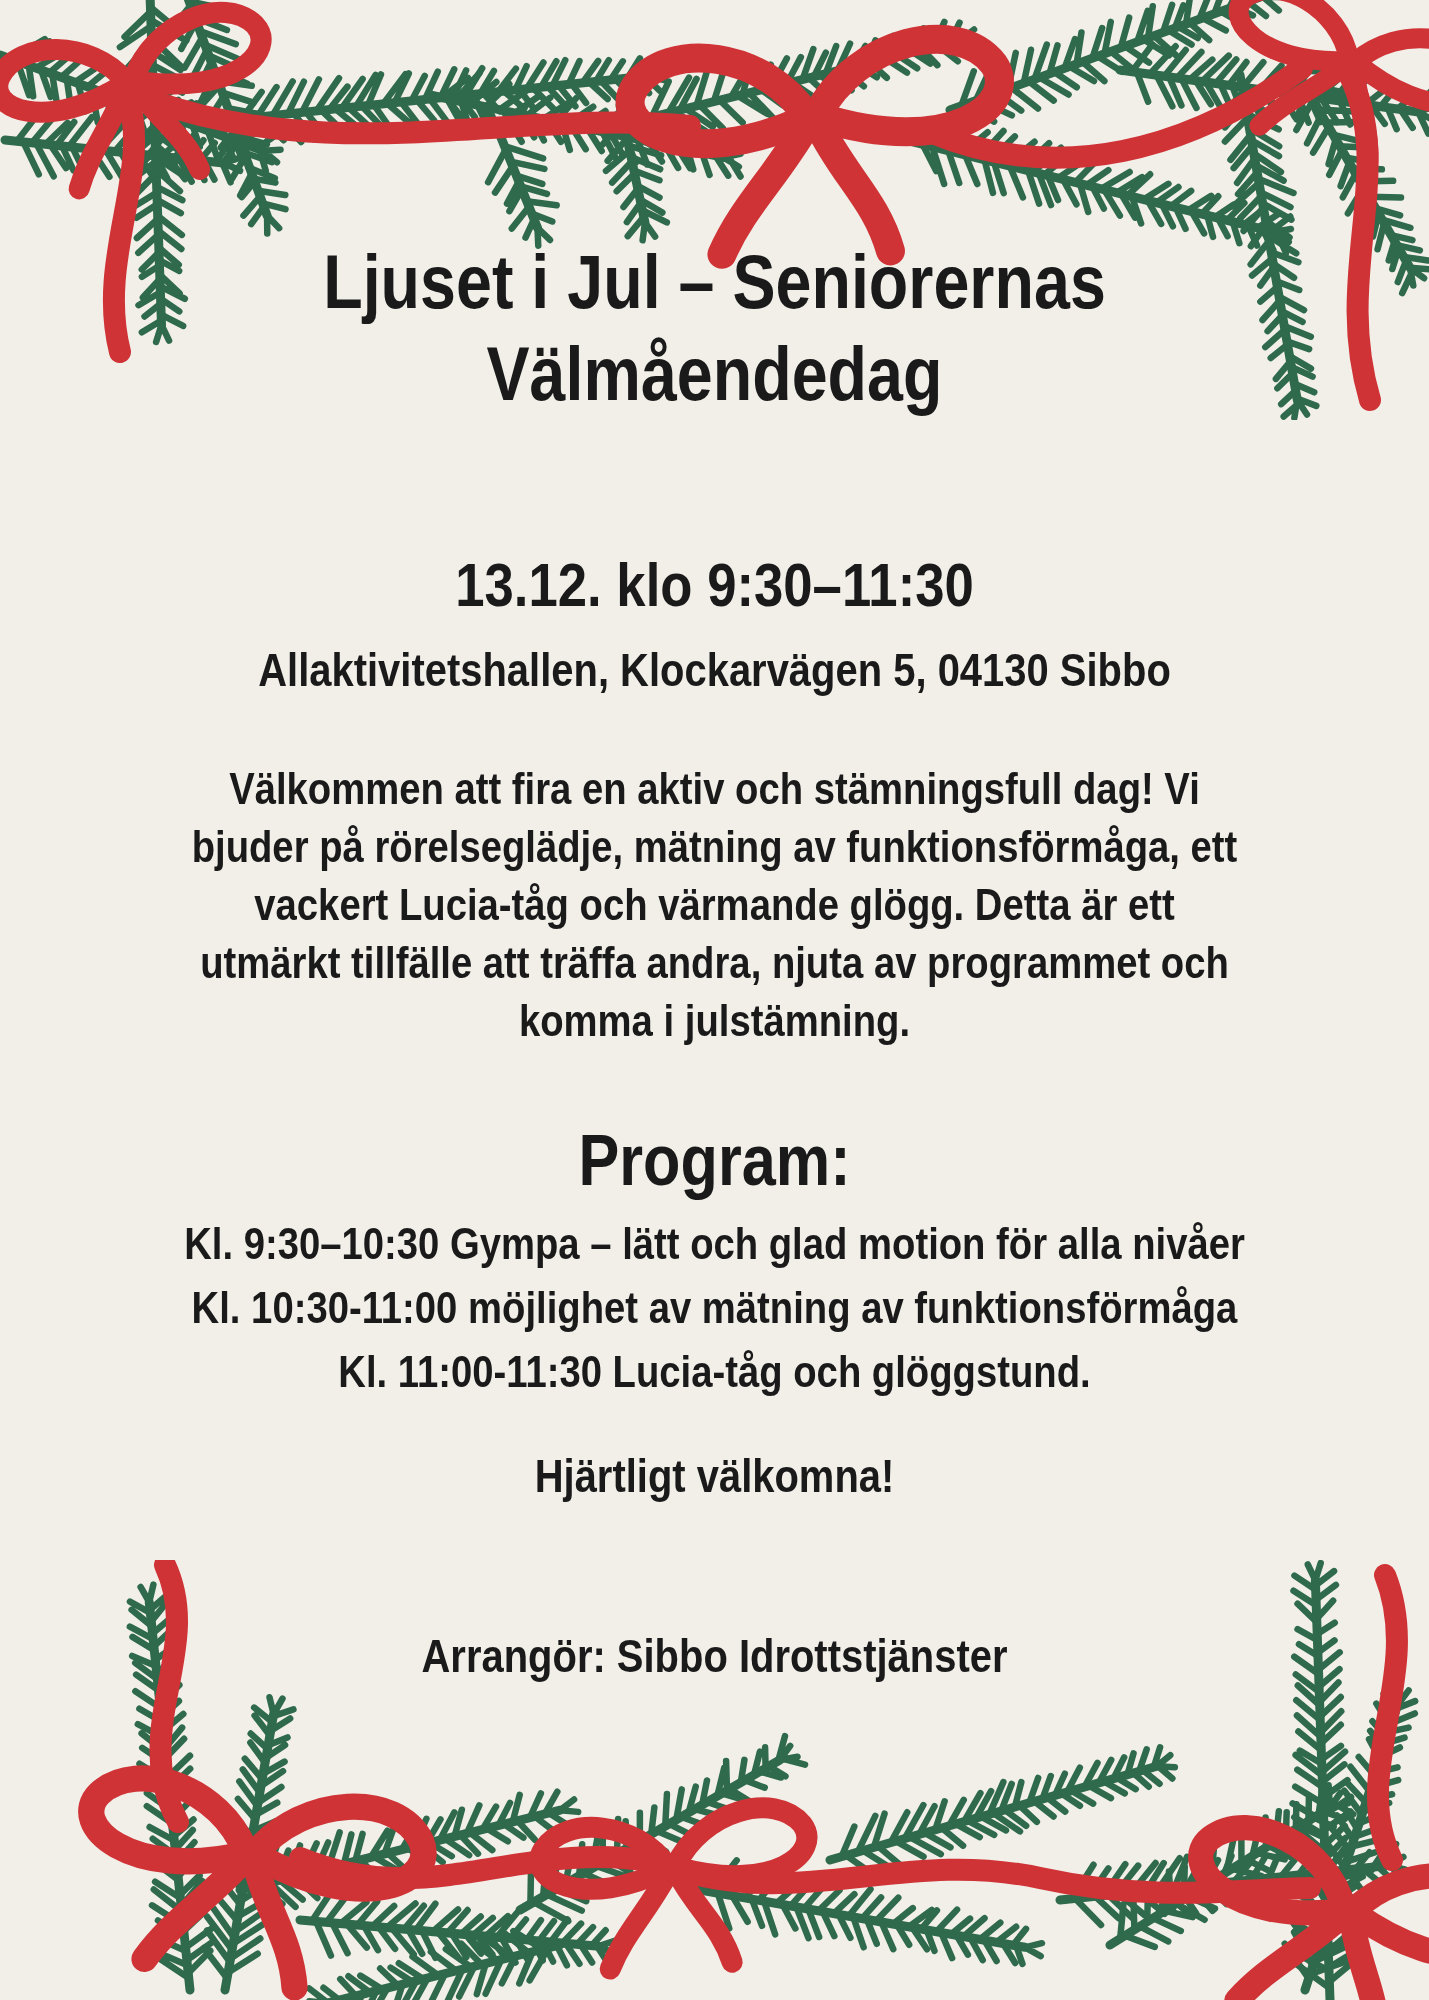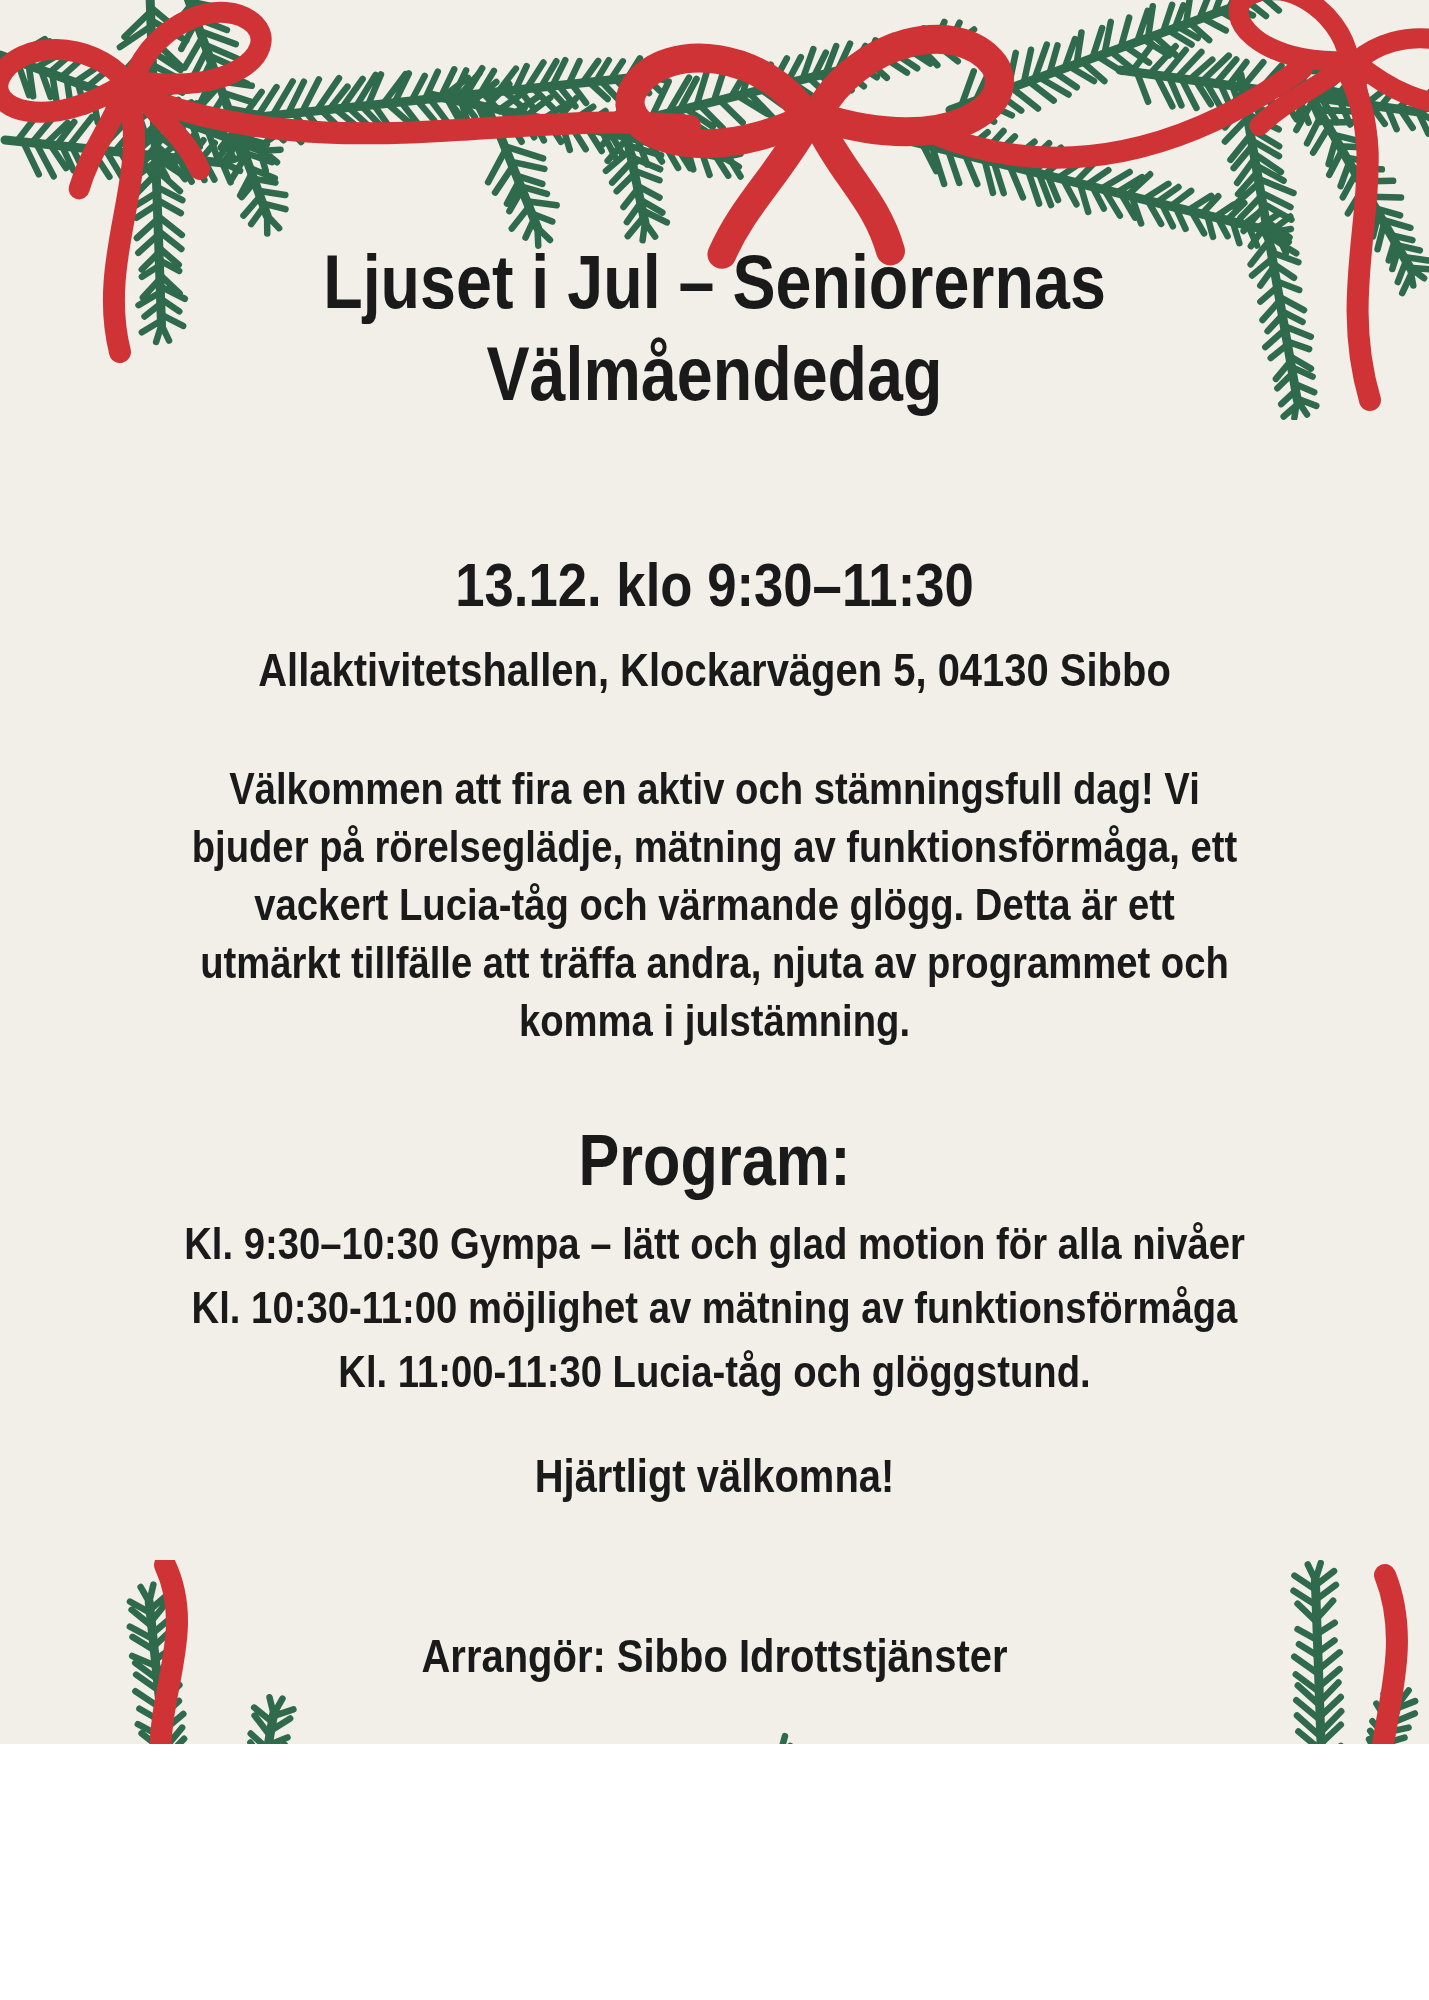--- a/index.html
+++ b/index.html
@@ -1,19 +1,19 @@
 <!DOCTYPE html>
 <html><head>
 <meta charset="utf-8">
 <style>
   html, body { margin: 0; padding: 0; }
   .poster {
     position: relative;
     width: 1429px;
-    height: 1744px;
+    height: 2000px;
     background: #f2efe9;
     overflow: hidden;
     font-family: "Liberation Sans", "DejaVu Sans", sans-serif;
     font-weight: 700;
     color: #1a1a1a;
   }
   .garland {
     position: absolute;
     left: 0;
     display: block;

